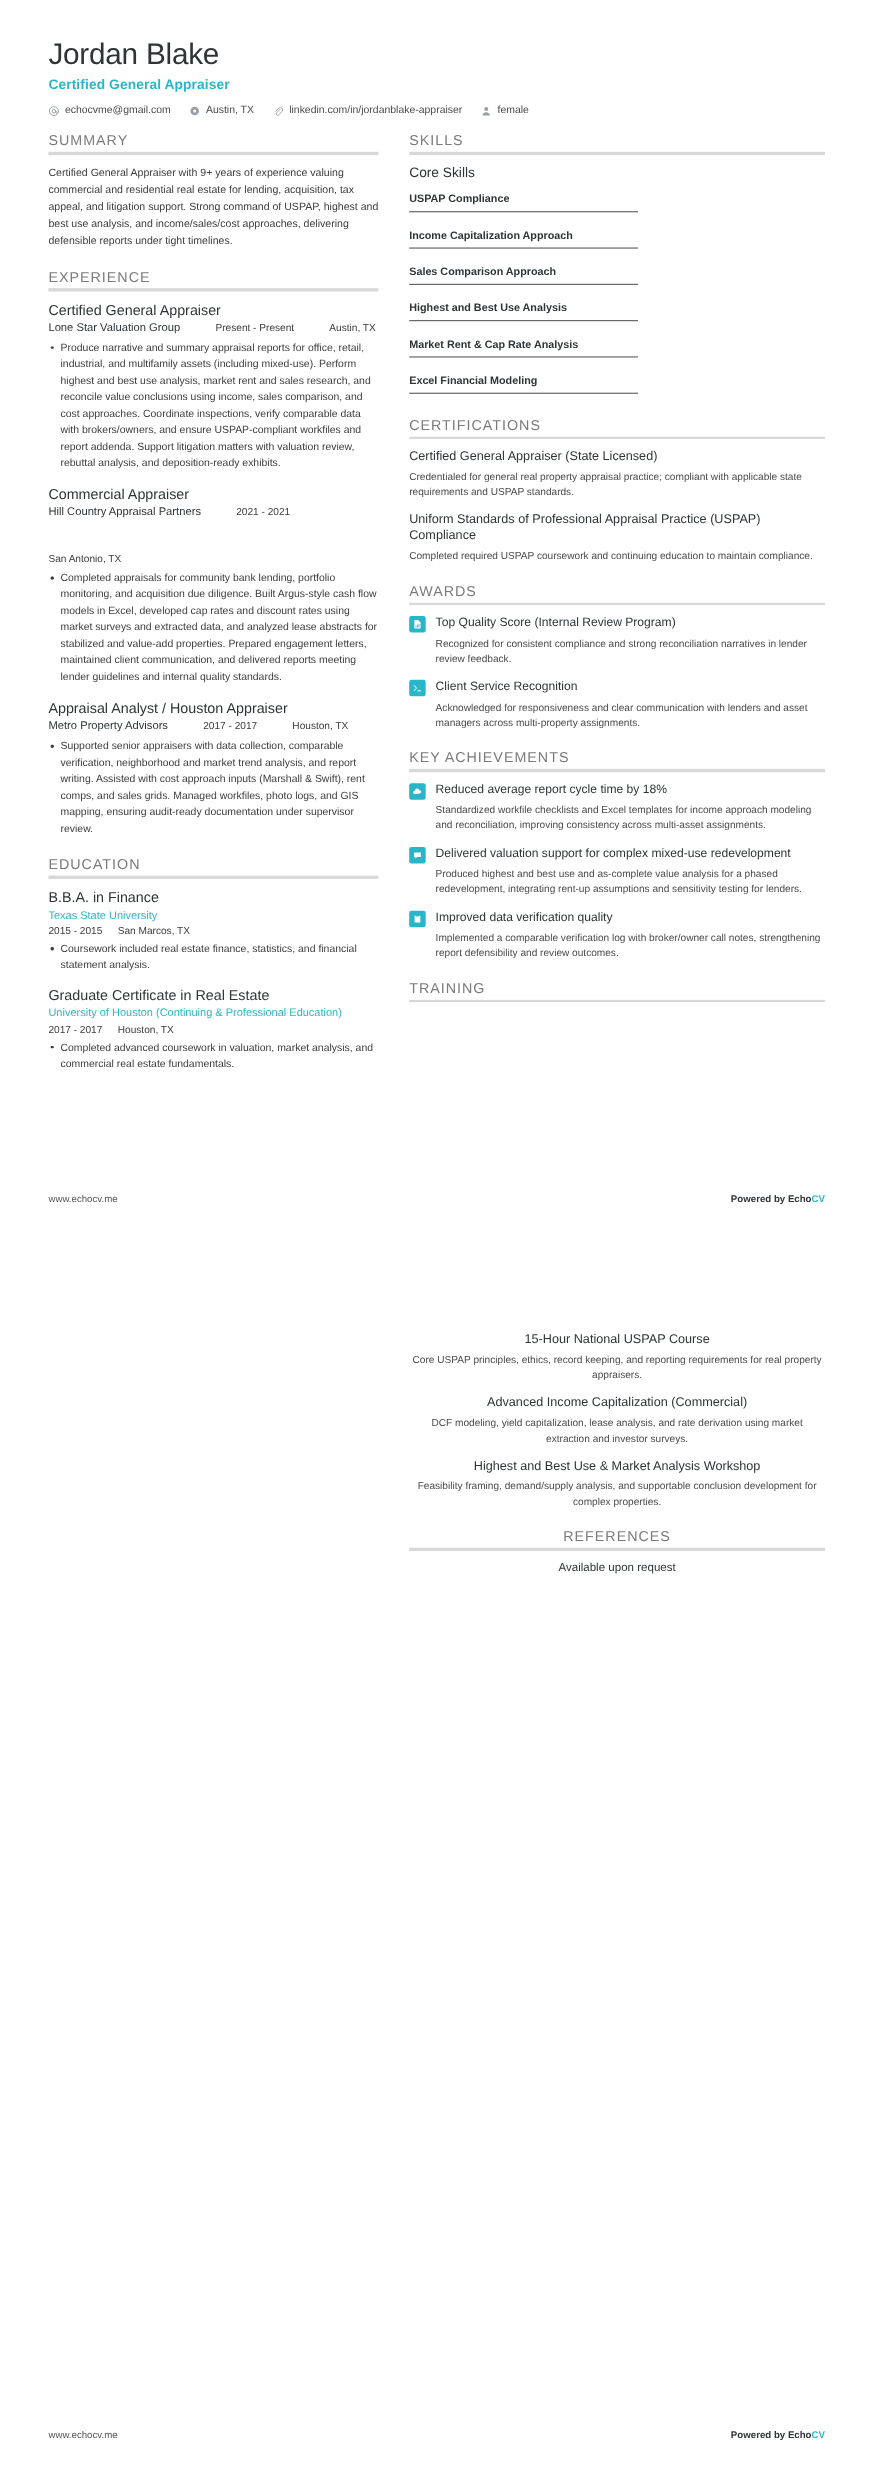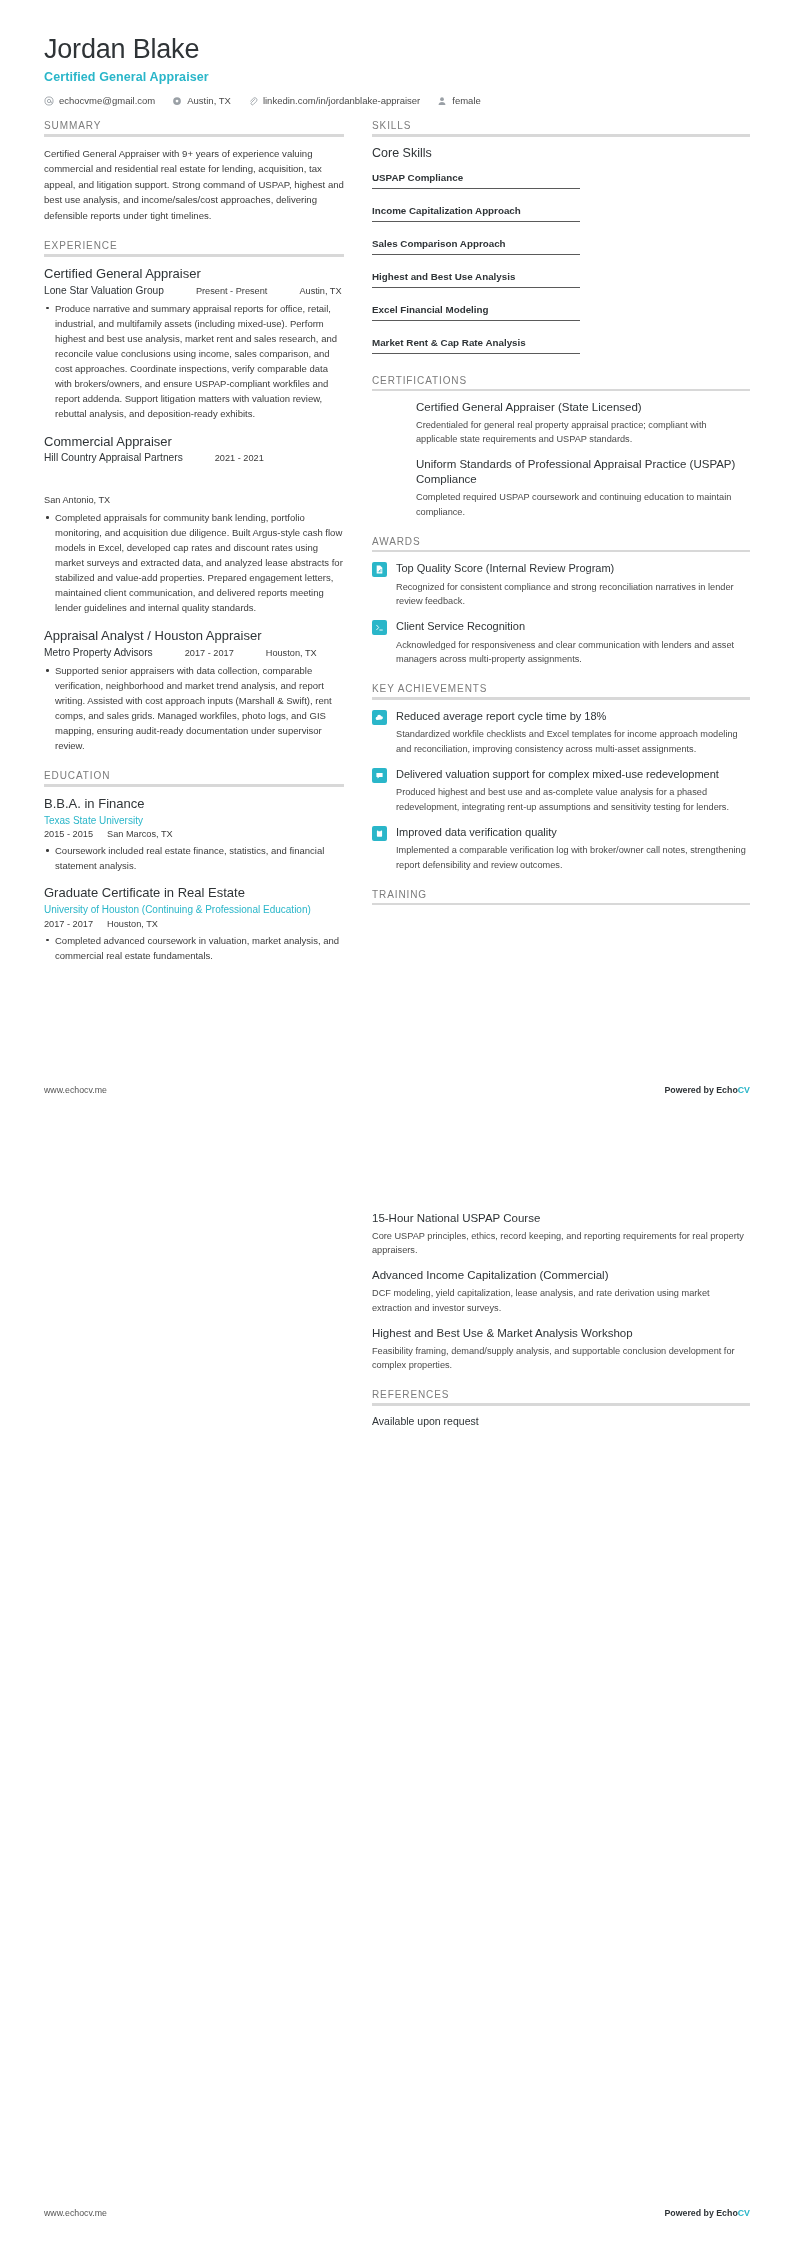--- a/index.html
+++ b/index.html
@@ -25,20 +25,21 @@
     position: relative;
     width: 794px;
     height: 1123px;
     padding: 34px 44px 0 44px;
   }
   .sheet2 {
     position: relative;
     width: 794px;
     height: 1123px;
     padding: 0 40px 0 44px;
+    text-align: center;
   }
 
   
   .hdr-name {
     font-size: 27px;
     font-weight: 400;
     letter-spacing: -0.2px;
     color: #2f3437;
     line-height: 1.15;
     margin-bottom: 5px;
@@ -76,21 +77,21 @@
 
   
   .cols {
     display: flex;
     gap: 28px;
     align-items: flex-start;
   }
   .col-left { width: 300px; flex: 0 0 300px; }
   .col-right { width: 378px; flex: 0 0 378px; }
   .sec-label {
-    font-size: 10px;
+    font-size: 13px;
     letter-spacing: 0.9px;
     color: #7b7b7b;
     text-transform: uppercase;
     padding-bottom: 3px;
   }
   .sec-rule {
     height: 2.5px;
     background: #d8d8d8;
     margin-bottom: 9px;
   }
@@ -187,21 +188,21 @@
     font-weight: 700;
     color: #2f3437;
     display: inline-block;
     border-bottom: 1px solid #5a5a5a;
     padding-bottom: 5px;
     padding-right: 8px;
     min-width: 55%;
   }
 
   
-  .cert { margin-bottom: 11px; margin-left: 44px; }
+  .cert { margin-bottom: 11px; }
   .cert-name {
     font-size: 11.5px;
     color: #2f3437;
     line-height: 1.3;
     margin-bottom: 3px;
   }
   .cert-desc {
     font-size: 9.2px;
     line-height: 1.55;
     color: #4a4a4a;
@@ -418,24 +419,24 @@
           <div class="skill-row">
             <span class="skill-name">Income Capitalization Approach</span>
           </div>
           <div class="skill-row">
             <span class="skill-name">Sales Comparison Approach</span>
           </div>
           <div class="skill-row">
             <span class="skill-name">Highest and Best Use Analysis</span>
           </div>
           <div class="skill-row">
+            <span class="skill-name">Market Rent &amp; Cap Rate Analysis</span>
+          </div>
+          <div class="skill-row">
             <span class="skill-name">Excel Financial Modeling</span>
-          </div>
-          <div class="skill-row">
-            <span class="skill-name">Market Rent &amp; Cap Rate Analysis</span>
           </div>
         </div>
 
         <div class="sec-block">
           <div class="sec-label">CERTIFICATIONS</div>
           <div class="sec-rule"></div>
 
           <div class="cert">
             <div class="cert-name">Certified General Appraiser (State Licensed)</div>
             <div class="cert-desc">Credentialed for general real property appraisal practice; compliant with applicable state requirements and USPAP standards.</div>

